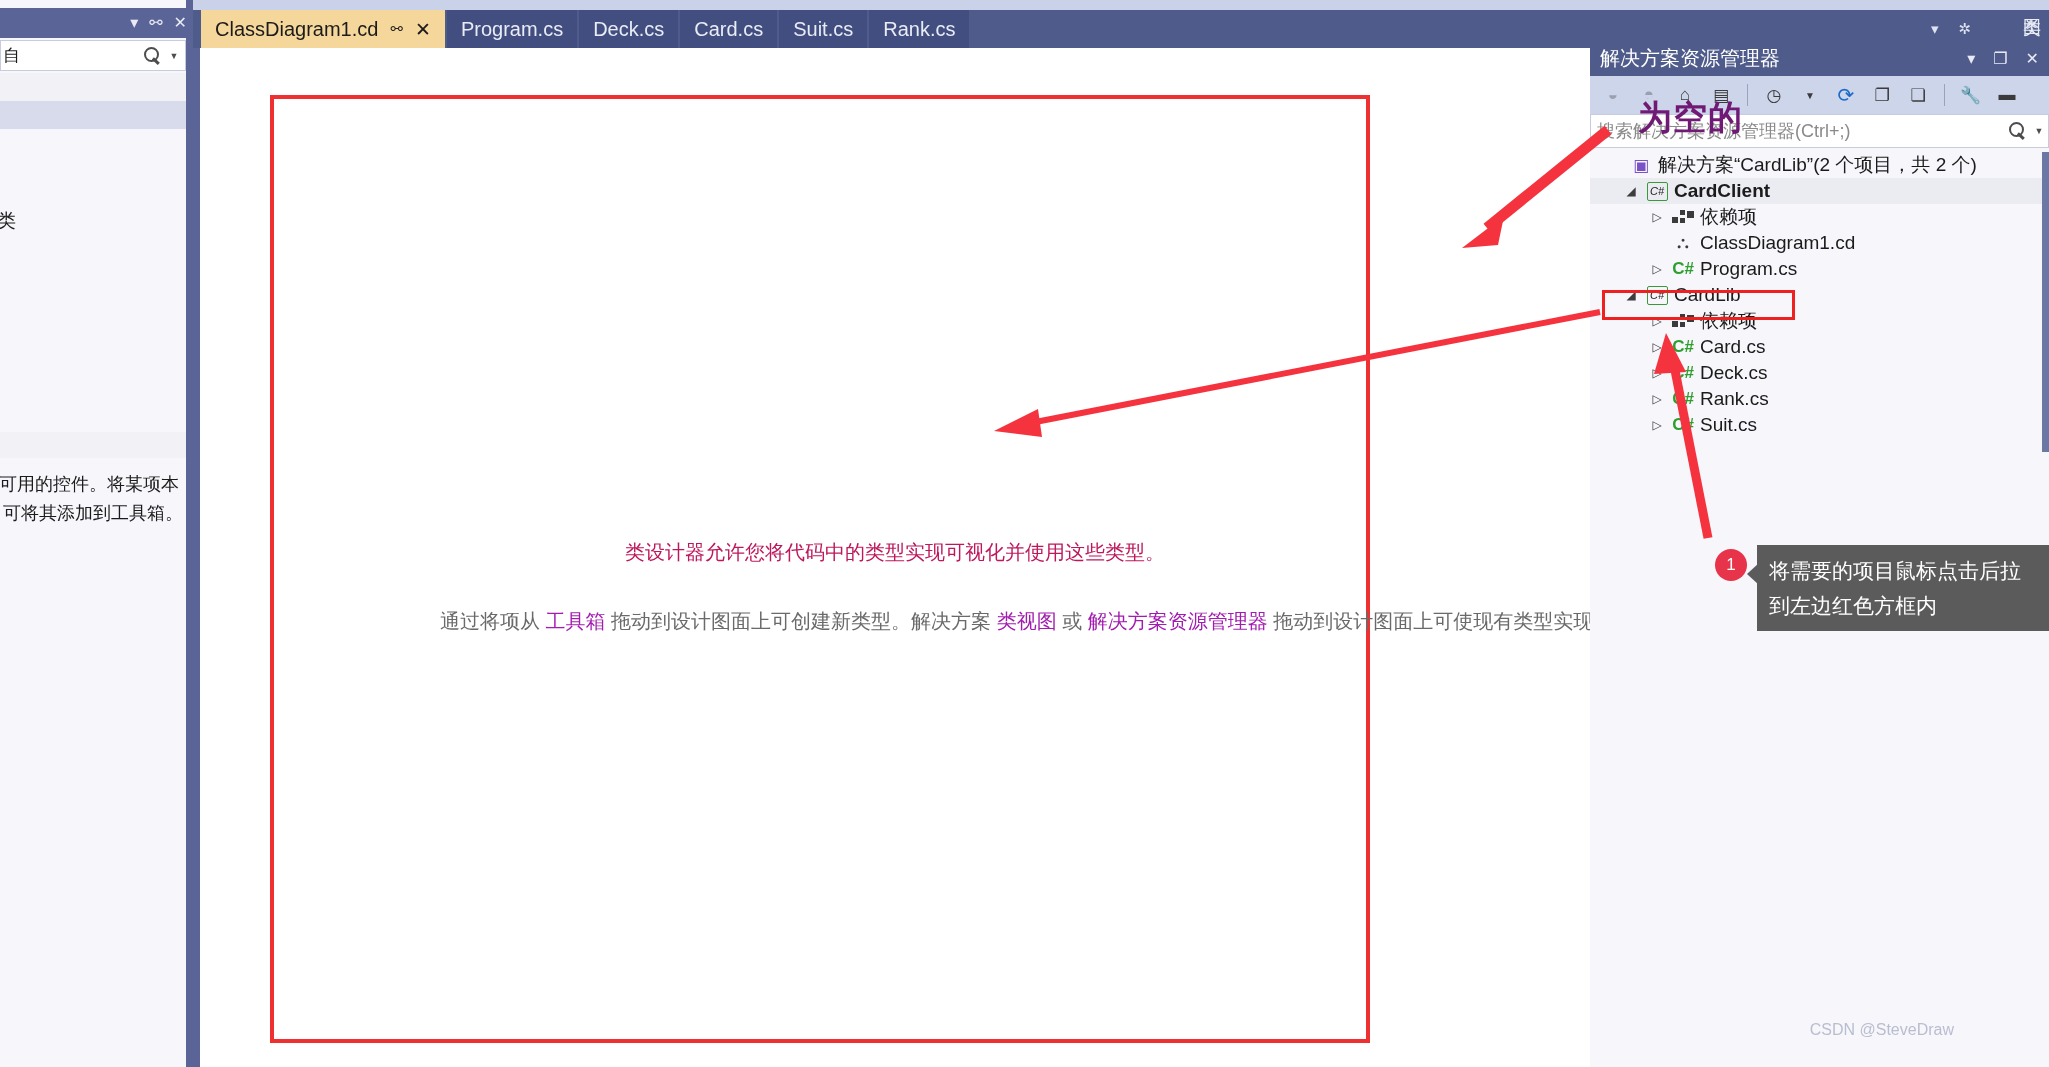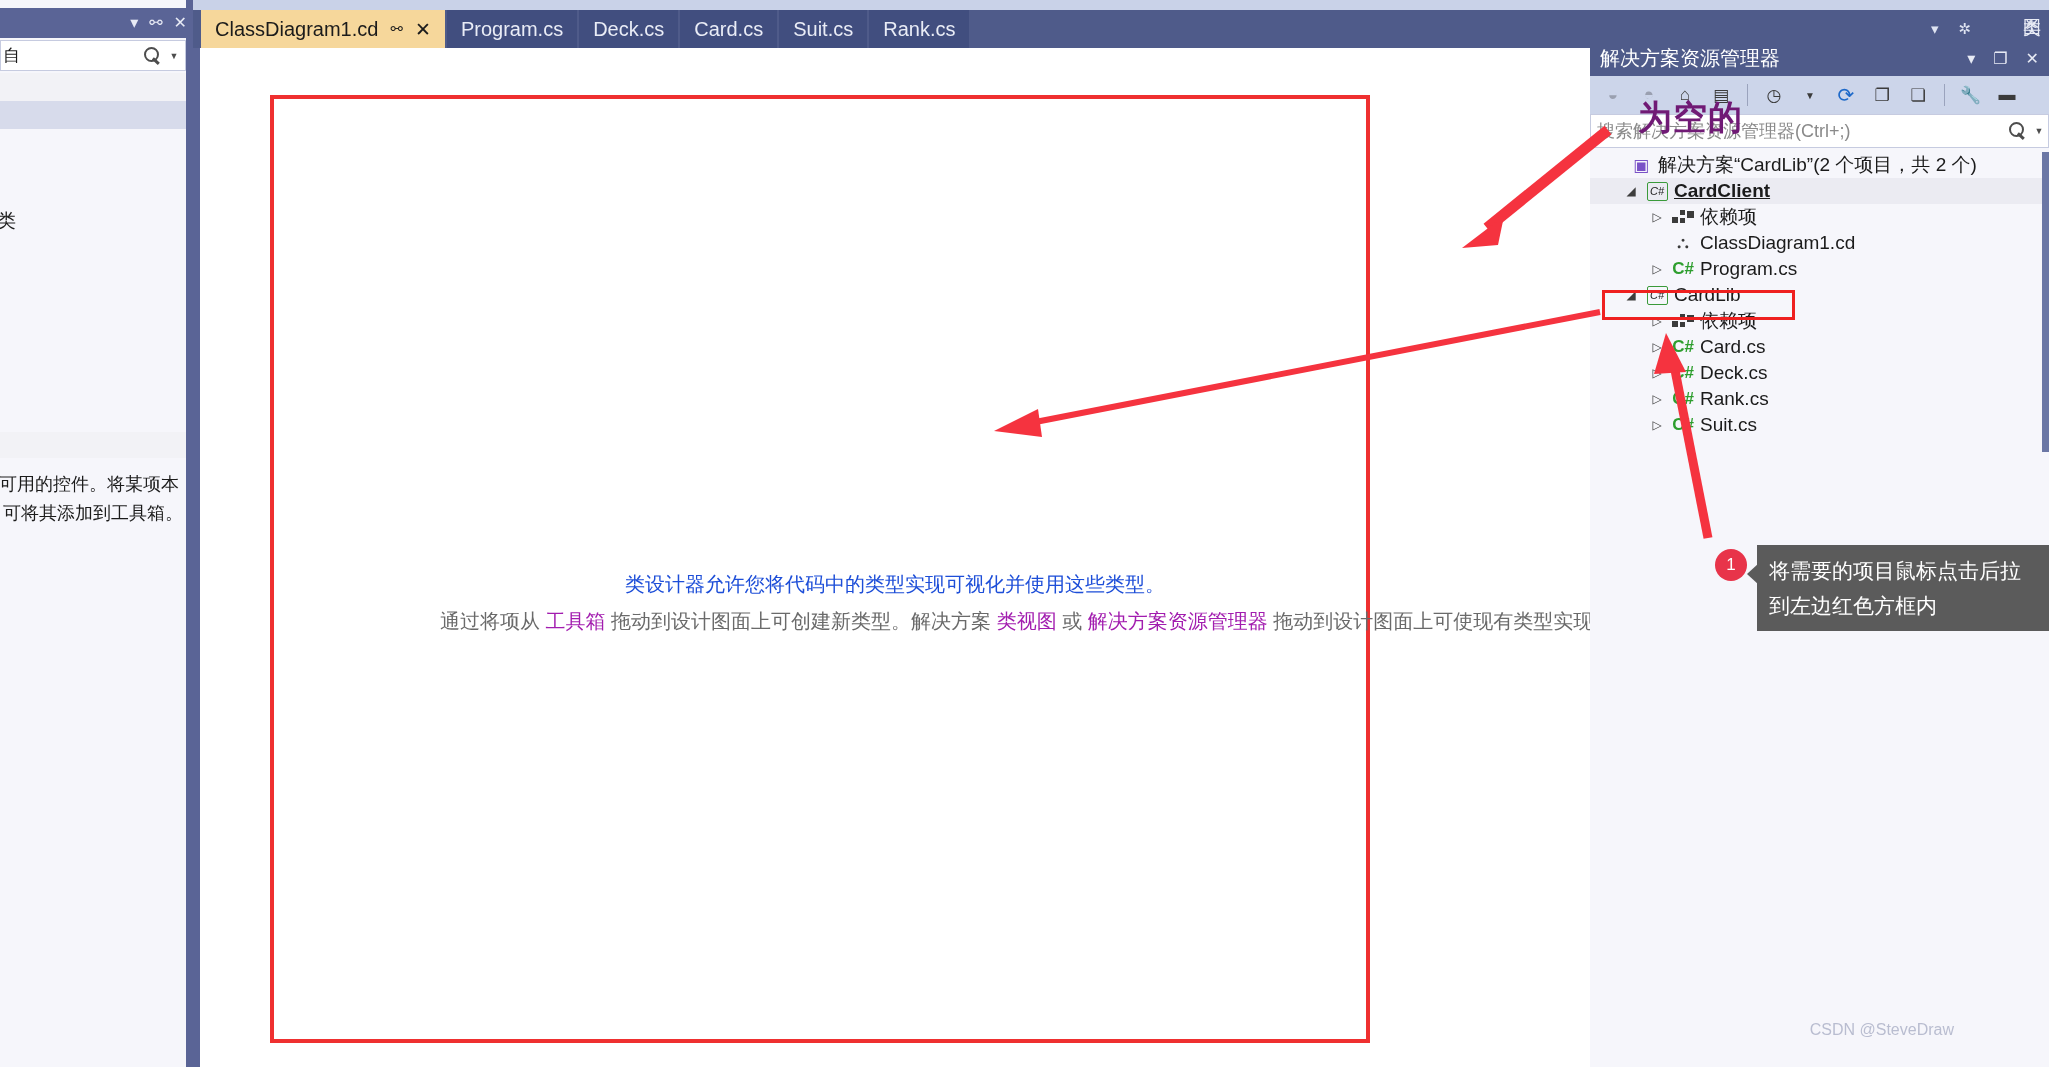--- a/index.html
+++ b/index.html
@@ -41,21 +41,21 @@
   .tab .x { margin-left:12px; font-size:19px; }
   .tabstrip .rightctl { position:absolute; right:78px; top:10px; height:38px; display:flex; align-items:center; gap:20px; }
   .tabstrip .rightctl span { color:#dfe4f2; font-size:15px; }
   .vertlabel { position:absolute; right:4px; top:4px; width:26px; height:58px; color:#e8ebf5; font-size:18px; writing-mode:vertical-rl; line-height:26px; overflow:hidden; }
 
   
   .canvas { position:absolute; left:200px; top:48px; width:1390px; height:1019px; background:#ffffff; }
   .canvas-strip-left { position:absolute; left:193px; top:48px; width:7px; height:1019px; background:#5a6496; }
   .redbox { position:absolute; left:70px; top:47px; width:1100px; height:948px; border:4px solid #ef3030; }
   .canvas-text { position:absolute; left:0; top:0; width:1390px; }
-  .ct-line1 { position:absolute; left:0; top:523px; width:1390px; text-align:center; font-size:20px; color:#1d4ed8; }
+  .ct-line1 { position:absolute; left:0; top:491px; width:1390px; text-align:center; font-size:20px; color:#be185d; }
   .ct-line2 { position:absolute; left:240px; top:560px; width:1210px; font-size:20px; color:#6a6a6a; white-space:nowrap; overflow:hidden; }
   .ct-link { color:#a21caf; }
 
   
   .se { position:absolute; left:1590px; top:40px; width:459px; height:1027px; background:#f6f6fb; }
   .se-title { position:absolute; left:0; top:0; width:459px; height:36px; background:#4f5b8a; display:flex; align-items:center; }
   .se-title .t { color:#ffffff; font-size:20px; padding-left:10px; white-space:nowrap; }
   .se-title .ctl { position:absolute; right:10px; display:flex; gap:18px; align-items:center; }
   .se-title .ctl span { color:#e8ebf5; font-size:16px; }
   .se-toolbar { position:absolute; left:0; top:36px; width:459px; height:38px; background:#ccd5ea; display:flex; align-items:center; padding-left:8px; gap:6px; }
@@ -68,21 +68,21 @@
   .se-search .mag { width:22px; height:22px; position:relative; margin-right:2px; }
   .se-search .mag::before { content:""; position:absolute; left:3px; top:2px; width:11px; height:11px; border:2.4px solid #4d4d4d; border-radius:50%; }
   .se-search .mag::after { content:""; position:absolute; left:12px; top:12px; width:8px; height:2.6px; background:#4d4d4d; transform:rotate(42deg); transform-origin:left center; }
   .se-search .caret { width:18px; text-align:center; color:#4d4d4d; font-size:9px; }
   .se-tree { position:absolute; left:0; top:112px; width:452px; }
   .row { height:26px; display:flex; align-items:center; font-size:19px; color:#1b1b1b; white-space:nowrap; position:relative; }
   .row.sel { background:#ebebf2; }
   .row .exp { width:22px; text-align:center; font-size:12px; color:#3d3d3d; }
   .row .ico { width:30px; display:flex; align-items:center; justify-content:center; }
   .row .lbl { padding-left:2px; }
-  .row.bold .lbl { font-weight:bold;text-decoration:underline; }
+  .row.bold .lbl { font-weight:bold; }
   .ico-cs { display:inline-block; width:21px; height:19px; border:1.6px solid #3a9a3a; border-radius:2px; font-size:11px; line-height:17px; text-align:center; color:#1b1b1b; font-family:"Liberation Sans",sans-serif; }
   .ico-csfile { color:#2e9e2e; font-size:17px; font-weight:bold; }
   .ico-dep { display:inline-block; width:22px; height:16px; position:relative; }
   .ico-dep i { position:absolute; background:#3b3b3b; display:block; }
   .ico-cd { color:#3b3b3b; font-size:17px; }
   .ico-sln { color:#7a52c7; font-size:17px; }
   .se-rightedge { position:absolute; left:452px; top:112px; width:7px; height:300px; background:#6b77a5; }
 
   
   .ann { position:absolute; left:0; top:0; width:2049px; height:1067px; pointer-events:none; }

